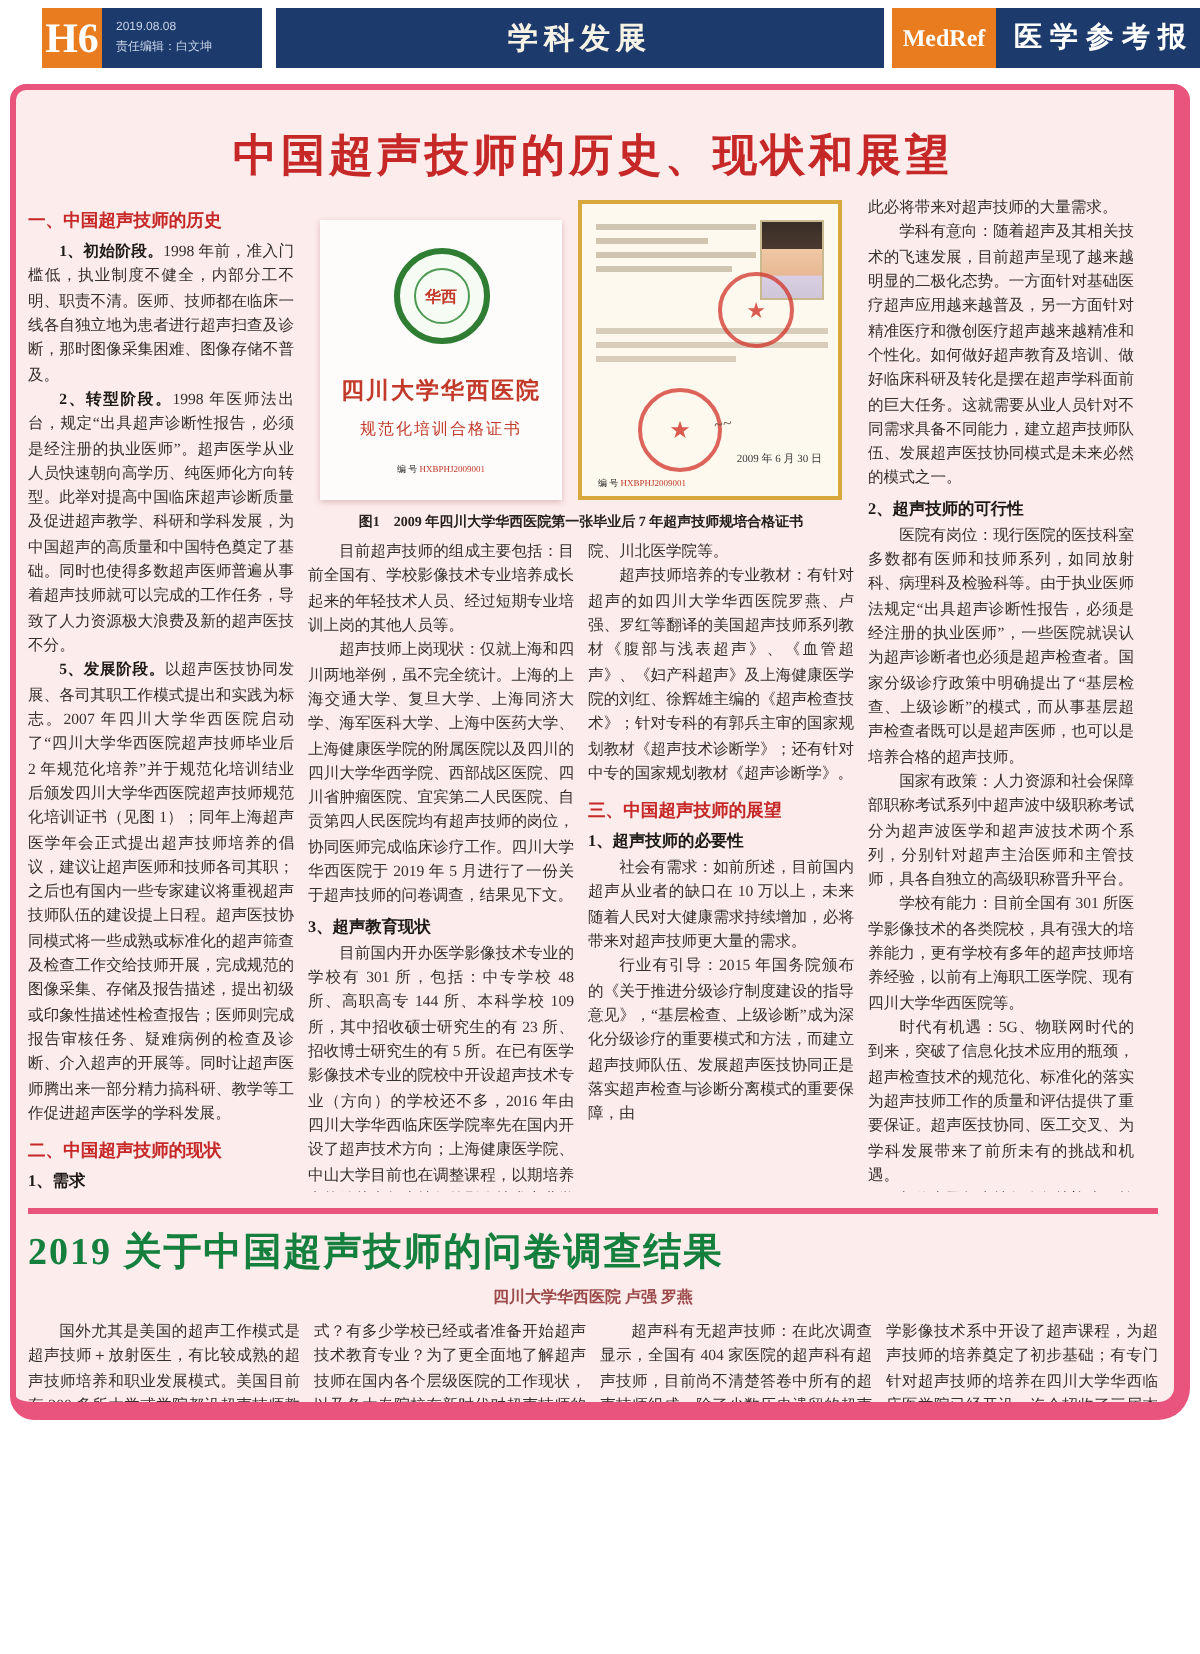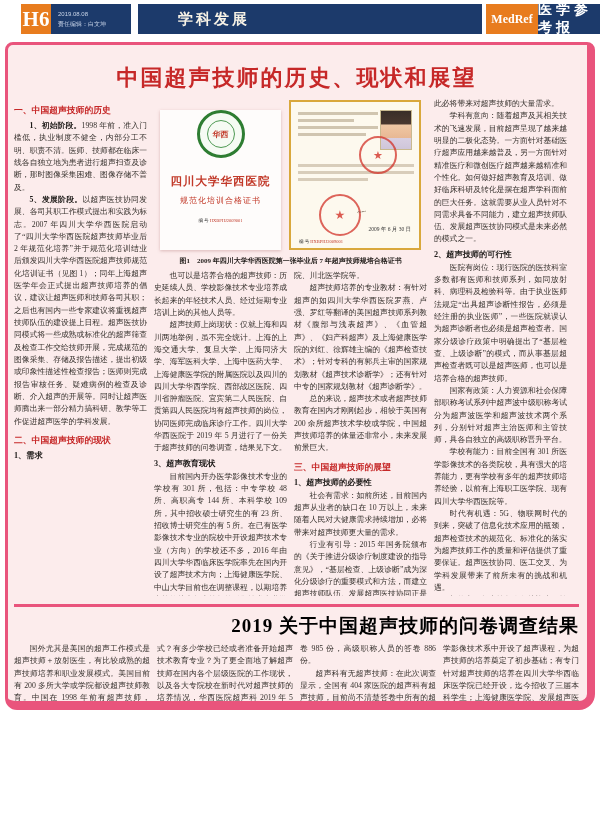--- a/index.html
+++ b/index.html
@@ -9,21 +9,21 @@
     font-family:"Liberation Serif","DejaVu Serif",serif;
     -webkit-font-smoothing:antialiased;
   }
   
   .masthead{position:absolute;left:21px;top:4px;width:585px;height:30px;display:flex;align-items:stretch;}
   .m-page{background:#e87c1e;color:#fff;width:30px;display:flex;align-items:center;justify-content:center;
           font-size:21px;font-weight:bold;}
   .m-date{background:#1c3a6b;color:#c8d4e8;width:80px;padding:5px 0 0 7px;box-sizing:border-box;
           font-size:6px;line-height:1.7;font-family:"Liberation Sans",sans-serif;}
   .m-gapa{width:7px;background:#fff;}
-  .m-center{background:#1c3a6b;width:304px;display:flex;align-items:center;gap:8px;padding-left:40px;}
+  .m-center{background:#1c3a6b;width:304px;display:flex;align-items:center;justify-content:center;gap:8px;}
   .m-center .cn{color:#f7f2e6;font-weight:bold;font-size:15px;letter-spacing:3px;}
   .m-center .en{color:#e8862f;font-size:13px;}
   .m-gapb{width:4px;background:#fff;}
   .m-brand{background:#e87c1e;color:#fff;width:52px;display:flex;align-items:center;justify-content:center;
            font-size:12px;font-weight:bold;}
   .m-mast{background:#1c3a6b;color:#fff;flex:1;display:flex;align-items:center;justify-content:center;
           font-size:14px;font-weight:bold;letter-spacing:4px;}
   
   .frame{position:absolute;left:5px;top:42px;width:590px;height:668px;box-sizing:border-box;
          background:#fcecec;
@@ -41,21 +41,21 @@
   
   .para{font-size:7.8px;line-height:1.58;text-align:justify;text-indent:2em;margin:0;color:#35302c;}
   .para.cont{text-indent:0;}
   .sec-heading{color:#c62828;font-weight:bold;font-size:8.8px;margin:7px 0 3px;}
   .sub-heading{color:#1d1a18;font-weight:bold;font-size:8.2px;margin:3px 0 2px;}
   b.lead{font-weight:bold;color:#1d1a18;}
   
   .figure{height:168px;margin-bottom:4px;}
   .certs{height:150px;display:flex;justify-content:center;align-items:flex-end;gap:8px;padding-top:2px;}
   .cert-cover{width:121px;height:140px;background:#fefcfb;box-shadow:0 1px 3px rgba(160,90,90,.35);
-              display:flex;flex-direction:column;align-items:center;box-sizing:border-box;}
+              display:flex;flex-direction:column;align-items:center;padding-top:14px;box-sizing:border-box;}
   .emblem{width:42px;height:42px;border-radius:50%;border:3px solid #2e7d32;background:#f6fbf4;
           display:flex;align-items:center;justify-content:center;margin-bottom:16px;}
   .emblem-inner{width:26px;height:26px;border-radius:50%;border:1px solid #4f9a54;display:flex;
                 align-items:center;justify-content:center;color:#c23a2a;font-size:8px;font-weight:bold;}
   .cover-hospital{color:#c23a2a;font-weight:bold;font-size:11.5px;letter-spacing:1px;}
   .cover-title{color:#c23a2a;font-size:8px;letter-spacing:1px;margin-top:6px;}
   .cover-serial{font-size:4.5px;color:#222;margin-top:12px;}
   .cover-serial .num{color:#c23a2a;}
   .cert-page{width:132px;height:150px;background:#fdf9ee;border:2px solid #d9a83c;box-sizing:border-box;
              position:relative;padding:6px;}
@@ -73,21 +73,21 @@
   .seal-a{width:34px;height:34px;right:22px;top:34px;font-size:11px;}
   .seal-b{width:38px;height:38px;left:28px;top:92px;font-size:12px;}
   .sign{position:absolute;left:66px;top:104px;width:30px;height:10px;color:#5a4636;font-size:8px;
         font-style:italic;transform:rotate(-8deg);}
   .cert-date{position:absolute;right:8px;top:124px;font-size:5.5px;color:#3a3a3a;}
   .page-serial{position:absolute;left:8px;bottom:4px;font-size:4.5px;color:#222;}
   .page-serial .num{color:#c23a2a;}
   .fig-caption{text-align:center;font-size:7px;font-weight:bold;color:#27221f;margin-top:6px;}
   
   .sep{height:3px;background:#e9547c;border:none;margin:8px 0 6px;}
-  .a2-title{margin:2px 0 4px;text-align:right;color:#000000;font-weight:bold;font-size:19px;letter-spacing:1px;}
+  .a2-title{margin:2px 0 4px;text-align:left;color:#15803d;font-weight:bold;font-size:19px;letter-spacing:1px;}
   .a2-authors{text-align:center;color:#9c4a4a;font-size:8px;margin-bottom:6px;font-weight:bold;}
   .cols2{display:flex;gap:7px;height:122px;overflow:hidden;}
   .cols2 .col{flex:1;width:auto;}
 </style>
 </head>
 <body>
 
 <div class="masthead">
   <div class="m-page">H6</div>
   <div class="m-date">
@@ -105,20 +105,21 @@
 
 <div class="frame">
 
   <div>
     <div class="a1-title">中国超声技师的历史、现状和展望</div>
 
     <div class="cols">
       <div class="col">
           <div class="sec-heading">一、中国超声技师的历史</div>
           <p class="para"><b class="lead">1、初始阶段。</b>1998 年前，准入门槛低，执业制度不健全，内部分工不明、职责不清。医师、技师都在临床一线各自独立地为患者进行超声扫查及诊断，那时图像采集困难、图像存储不普及。</p>
+          <p class="para"><b class="lead">2、转型阶段。</b>1998 年医师法出台，规定“出具超声诊断性报告，必须是经注册的执业医师”。超声医学从业人员快速朝向高学历、纯医师化方向转型。此举对提高中国临床超声诊断质量及促进超声教学、科研和学科发展，为中国超声的高质量和中国特色奠定了基础。同时也使得多数超声医师普遍从事着超声技师就可以完成的工作任务，导致了人力资源极大浪费及新的超声医技不分。</p>
           <p class="para"><b class="lead">5、发展阶段。</b>以超声医技协同发展、各司其职工作模式提出和实践为标志。2007 年四川大学华西医院启动了“四川大学华西医院超声技师毕业后 2 年规范化培养”并于规范化培训结业后颁发四川大学华西医院超声技师规范化培训证书（见图 1）；同年上海超声医学年会正式提出超声技师培养的倡议，建议让超声医师和技师各司其职；之后也有国内一些专家建议将重视超声技师队伍的建设提上日程。超声医技协同模式将一些成熟或标准化的超声筛查及检查工作交给技师开展，完成规范的图像采集、存储及报告描述，提出初级或印象性描述性检查报告；医师则完成报告审核任务、疑难病例的检查及诊断、介入超声的开展等。同时让超声医师腾出来一部分精力搞科研、教学等工作促进超声医学的学科发展。</p>
           <div class="sec-heading">二、中国超声技师的现状</div>
           <div class="sub-heading">1、需求</div>
         </div>
 
       <div class="colpair">
         <div class="figure">
           <div class="certs">
             <div class="cert-cover">
               <div class="emblem">
@@ -151,29 +152,28 @@
               <div class="page-serial">
                 <span>编 号</span>
                 <span class="num">HXBPHJ2009001</span>
               </div>
             </div>
           </div>
           <div class="fig-caption">图1　2009 年四川大学华西医院第一张毕业后 7 年超声技师规培合格证书</div>
         </div>
         <div class="pair-cols">
           <div class="col">
-              <p class="para">也可以是培养合格的超声技师：历史延续人员、学校影像技术专业培养成长起来的年轻技术人员、经过短期专业培训上岗的其他人员等。</p>
+              <p class="para">目前超声技师的组成主要包括：目前全国有、学校影像技术专业培养成长起来的年轻技术人员、经过短期专业培训上岗的其他人员等。</p>
               <p class="para">超声技师上岗现状：仅就上海和四川两地举例，虽不完全统计。上海的上海交通大学、复旦大学、上海同济大学、海军医科大学、上海中医药大学、上海健康医学院的附属医院以及四川的四川大学华西学院、西部战区医院、四川省肿瘤医院、宜宾第二人民医院、自贡第四人民医院均有超声技师的岗位，协同医师完成临床诊疗工作。四川大学华西医院于 2019 年 5 月进行了一份关于超声技师的问卷调查，结果见下文。</p>
               <div class="sub-heading">3、超声教育现状</div>
               <p class="para">目前国内开办医学影像技术专业的学校有 301 所，包括：中专学校 48 所、高职高专 144 所、本科学校 109 所，其中招收硕士研究生的有 23 所、招收博士研究生的有 5 所。在已有医学影像技术专业的院校中开设超声技术专业（方向）的学校还不多，2016 年由四川大学华西临床医学院率先在国内开设了超声技术方向；上海健康医学院、中山大学目前也在调整课程，以期培养出能够从事超声技师的影像技术专业学生；而越来越多的单位希望未来能够开设超声技术专业，比如四川卫生健康学</p>
             </div>
           <div class="col">
               <p class="para cont">院、川北医学院等。</p>
               <p class="para">超声技师培养的专业教材：有针对超声的如四川大学华西医院罗燕、卢强、罗红等翻译的美国超声技师系列教材《腹部与浅表超声》、《血管超声》、《妇产科超声》及上海健康医学院的刘红、徐辉雄主编的《超声检查技术》；针对专科的有郭兵主审的国家规划教材《超声技术诊断学》；还有针对中专的国家规划教材《超声诊断学》。</p>
-              <p class="para">总的来说，超声技术或者超声技师教育在国内才刚刚起步，相较于美国有 200 余所超声技术学校或学院，中国超声技师培养的体量还非常小，未来发展前景巨大。</p>
               <div class="sec-heading">三、中国超声技师的展望</div>
               <div class="sub-heading">1、超声技师的必要性</div>
               <p class="para">社会有需求：如前所述，目前国内超声从业者的缺口在 10 万以上，未来随着人民对大健康需求持续增加，必将带来对超声技师更大量的需求。</p>
               <p class="para">行业有引导：2015 年国务院颁布的《关于推进分级诊疗制度建设的指导意见》，“基层检查、上级诊断”成为深化分级诊疗的重要模式和方法，而建立超声技师队伍、发展超声医技协同正是落实超声检查与诊断分离模式的重要保障，由</p>
             </div>
         </div>
       </div>
 
       <div class="col">
           <p class="para cont">此必将带来对超声技师的大量需求。</p>
@@ -185,29 +185,29 @@
           <p class="para">时代有机遇：5G、物联网时代的到来，突破了信息化技术应用的瓶颈，超声检查技术的规范化、标准化的落实为超声技师工作的质量和评估提供了重要保证。超声医技协同、医工交叉、为学科发展带来了前所未有的挑战和机遇。</p>
           <p class="para">相信中国超声技师会很快迎来一轮新的发展机遇，中国的超声技师与超声医师一起协同发展，走出一条符合中国国情、兼容国际规则的中国特色医学超声之路。</p>
         </div>
     </div>
   </div>
 
   <hr class="sep">
 
   <div>
     <div class="a2-title">2019 关于中国超声技师的问卷调查结果</div>
+    <div class="a2-authors">四川大学华西医院 卢强 罗燕</div>
     <div class="cols2">
       <div class="col">
           <p class="para">国外尤其是美国的超声工作模式是超声技师＋放射医生，有比较成熟的超声技师培养和职业发展模式。美国目前有 200 多所大学或学院都设超声技师教育。中国在 1998 年前有超声技师，1998 年实施的执业医师法规定“出具超声诊断报告的须是注册的执业医师”，超声队伍逐渐全部医师化，目前中国注册超声医师人数已经超过 14 万，但是缺口还超过了 10 万。为满足医疗机构、体检中心等对超声的巨大需求，2007 年以后少数医院又逐步开始从影像技术系的毕业生中招收超声技师。</p>
         </div>
       <div class="col">
           <p class="para cont">式？有多少学校已经或者准备开始超声技术教育专业？为了更全面地了解超声技师在国内各个层级医院的工作现状，以及各大专院校在新时代对超声技师的培养情况，华西医院超声科 2019 年 5 月在全国范围内进行了超声技师工作情况及国内超声技师学历教育的问卷调查。主要问题包括医院超声科是否有超声技师、所在学校是否开设超声技术专业、对超声技师所持的态度等。现将这次问卷调查主要内容汇报如下：</p>
         </div>
       <div class="col">
-          <p class="para cont">卷 985 份，高级职称人员的答卷 886 份。</p>
           <p class="para">超声科有无超声技师：在此次调查显示，全国有 404 家医院的超声科有超声技师，目前尚不清楚答卷中所有的超声技师组成，除了少数历史遗留的超声技师、部分近年来新入职的超声技师，是否仍包括其他人员。</p>
           <p class="para">是否赞成超声医技协同的工作模式：参与调查的人员有 60.98% 支持超声技师的培养及超声医技协同的工作模式；在高级职称及超声科管理岗位的人员中，这个比例分别是 56.77% 及 56.26%。在超声科管理岗位人员的答卷中，有超过 400 家医院有招聘超声技师的计划。</p>
         </div>
       <div class="col">
           <p class="para cont">学影像技术系中开设了超声课程，为超声技师的培养奠定了初步基础；有专门针对超声技师的培养在四川大学华西临床医学院已经开设，迄今招收了三届本科学生；上海健康医学院、发展超声医技协同正是落实超声检查与诊断分离模式的重要保障；不少学校未来也有计划开设，如四川卫生健康学院、川北医学院等。</p>
           <p class="para">同时，我们也看到目前对超声技师还有很多担心，包括检查筛选、超声报告资质、超声医技协同等问题。这些问题还需要国家层面的卫生决策人员、医院管理部门、超声科管理者及超声医师和超声技师的共同努力，通过政策执行、解读、落实、行业规范和标准的制定、落实及监督等共同逐步完善。</p>
         </div>
     </div>
   </div>
 

